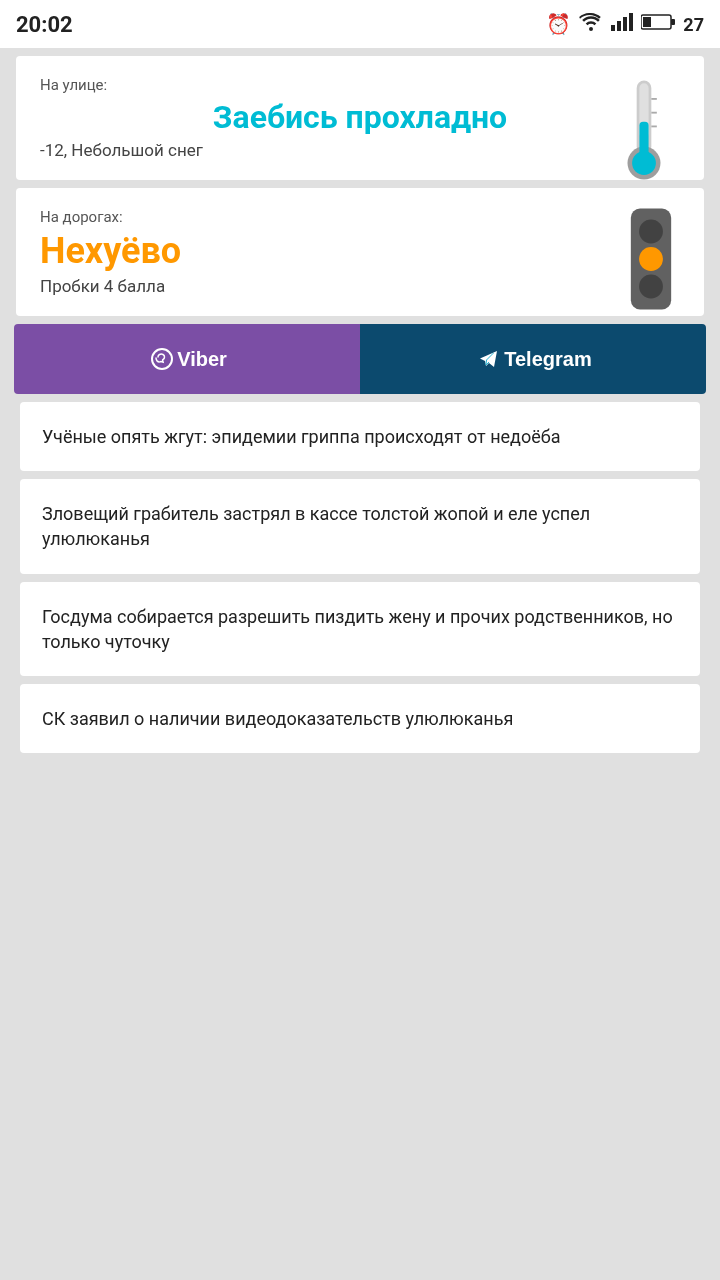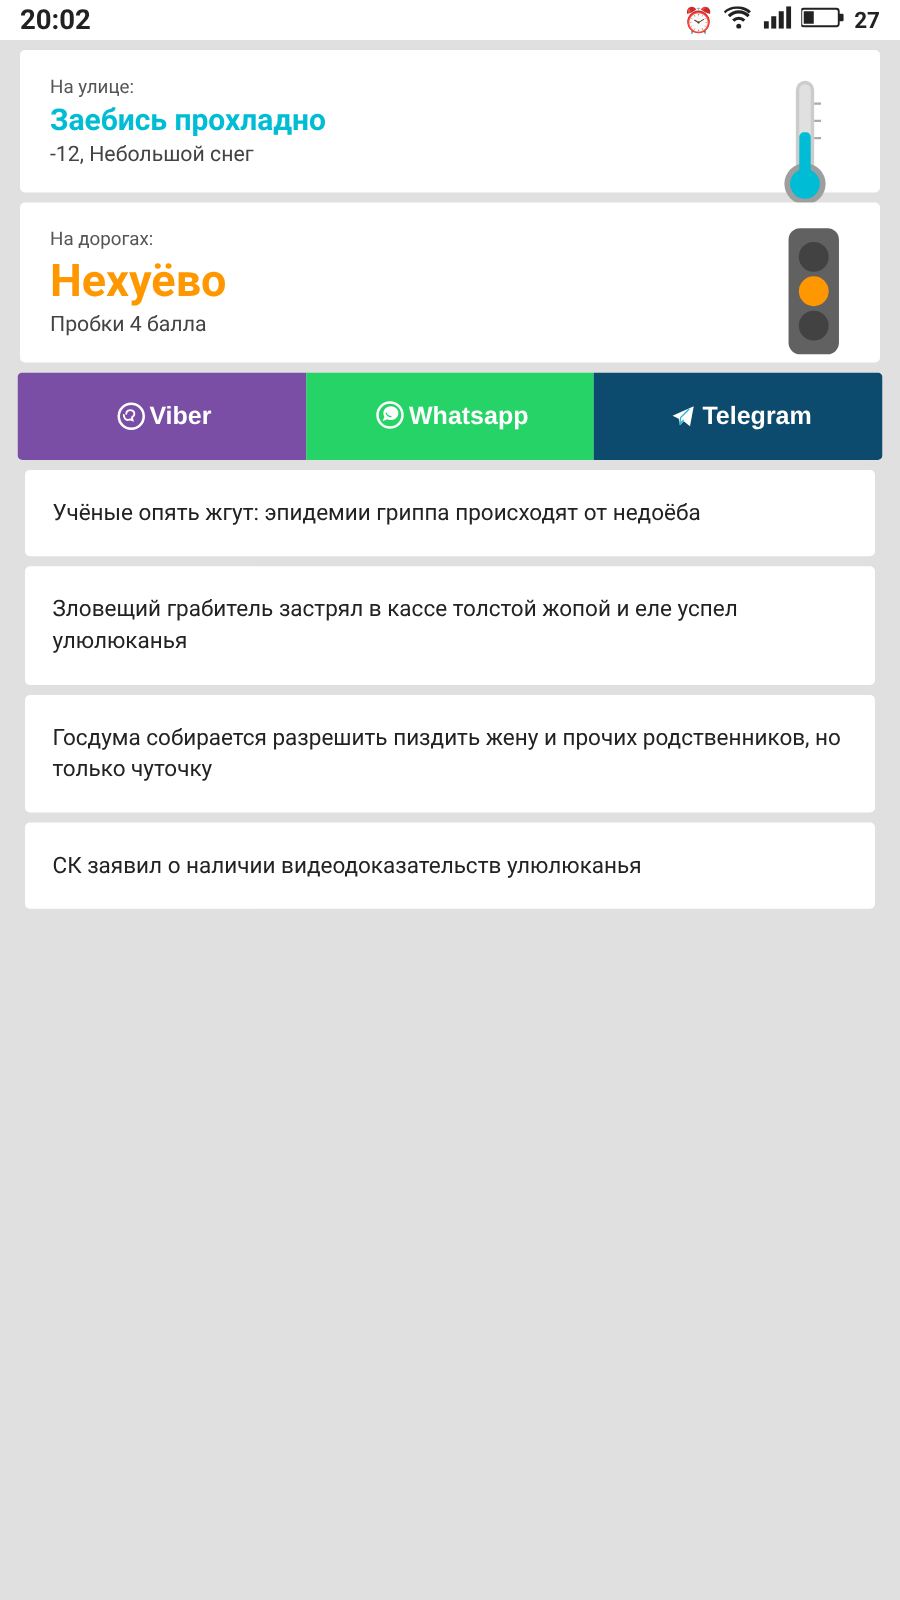--- a/index.html
+++ b/index.html
@@ -11,21 +11,21 @@
       font-size: 16px;
     }
 
     
     .status-bar {
       background: #fff;
       display: flex;
       justify-content: space-between;
       align-items: center;
       padding: 8px 16px;
-      height: 32px;
+      height: 48px;
       gap: 10px;
     }
     .status-time {
       font-size: 22px;
       font-weight: bold;
       color: #222;
     }
     .status-icons {
       display: flex;
       align-items: center;
@@ -43,24 +43,25 @@
       position: relative;
     }
 
     .card-label {
       font-size: 15px;
       color: #555;
       margin-bottom: 4px;
     }
 
     .card-title-cyan {
-      font-size: 24px;
+      font-size: 32px;
       font-weight: bold;
       color: #00bcd4;
       margin-bottom: 4px;
+      text-align: center;
     }
 
     .card-title-orange {
       font-size: 36px;
       font-weight: bold;
       color: #ff9800;
       margin-bottom: 4px;
     }
 
     .card-subtitle {
@@ -200,30 +201,20 @@
 <div class="share-row">
   <button class="share-btn share-btn-viber">
     <span class="share-btn-icon">
       <svg width="28" height="28" viewBox="0 0 28 28" fill="white">
         <circle cx="14" cy="14" r="10" stroke="white" stroke-width="2" fill="none"></circle>
         <path d="M10 12c0-1 .5-2 1.5-2.5S14 9 15 9.5c1 .5 1.5 1.5 1.5 2.5s-.5 2-1.5 2.5c-.3.1-.5.4-.4.7l.5 2-2-.7c-.2-.1-.4 0-.6.1-1 .5-2.5.3-3.5-.7C8.5 15 8 14 8 13" fill="none" stroke="white" stroke-width="1.5" stroke-linecap="round"></path>
       </svg>
     </span>
     <span>Viber</span>
   </button>
-  <button class="share-btn share-btn-whatsapp">
-    <span class="share-btn-icon">
-      <svg width="28" height="28" viewBox="0 0 28 28" fill="white">
-        <circle cx="14" cy="13" r="10" stroke="white" stroke-width="2" fill="none"></circle>
-        <path d="M8 18l1.5-3.5c-.5-1-.8-2-.8-3 0-3 2.7-5.5 6-5.5s6 2.5 6 5.5-2.7 5.5-6 5.5c-1 0-2-.3-2.8-.7L8 18z" fill="white"></path>
-        <path d="M11 11.5c.2.8.8 1.5 1.5 2s1.5.8 2.3.8" stroke="#25d366" stroke-width="1" fill="none" stroke-linecap="round"></path>
-      </svg>
-    </span>
-    <span>Whatsapp</span>
-  </button>
   <button class="share-btn share-btn-telegram">
     <span class="share-btn-icon">
       <svg width="28" height="28" viewBox="0 0 28 28" fill="white">
         <path d="M5 13.5L22 6l-3 16-5-4-3 3-1-5-5-2.5z" fill="white"></path>
         <path d="M14 17l-3 3 .5-5 7-7" stroke="#29b6d5" stroke-width="1" fill="none"></path>
       </svg>
     </span>
     <span>Telegram</span>
   </button>
 </div>

